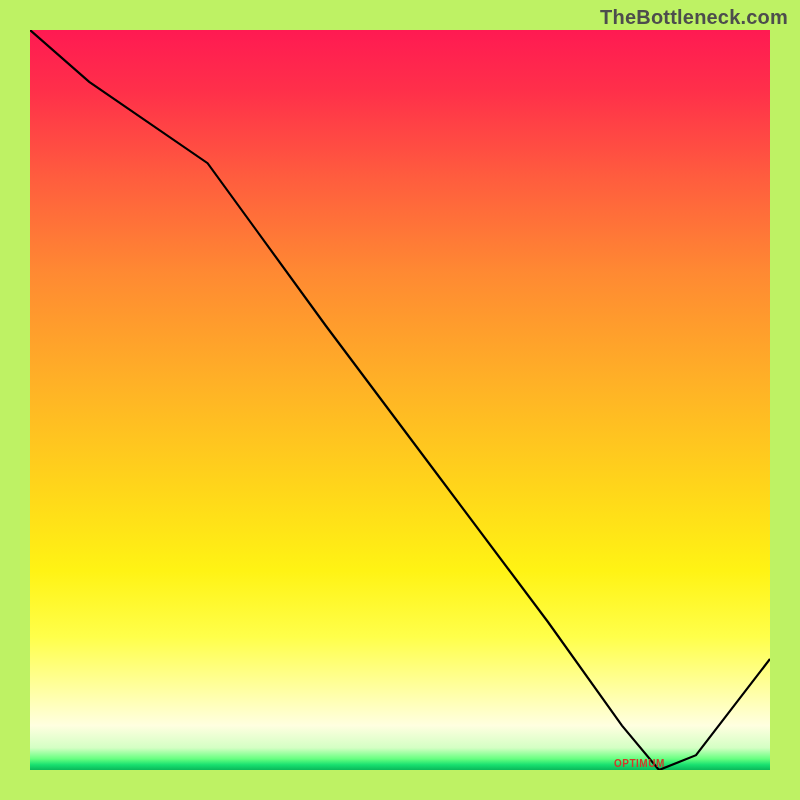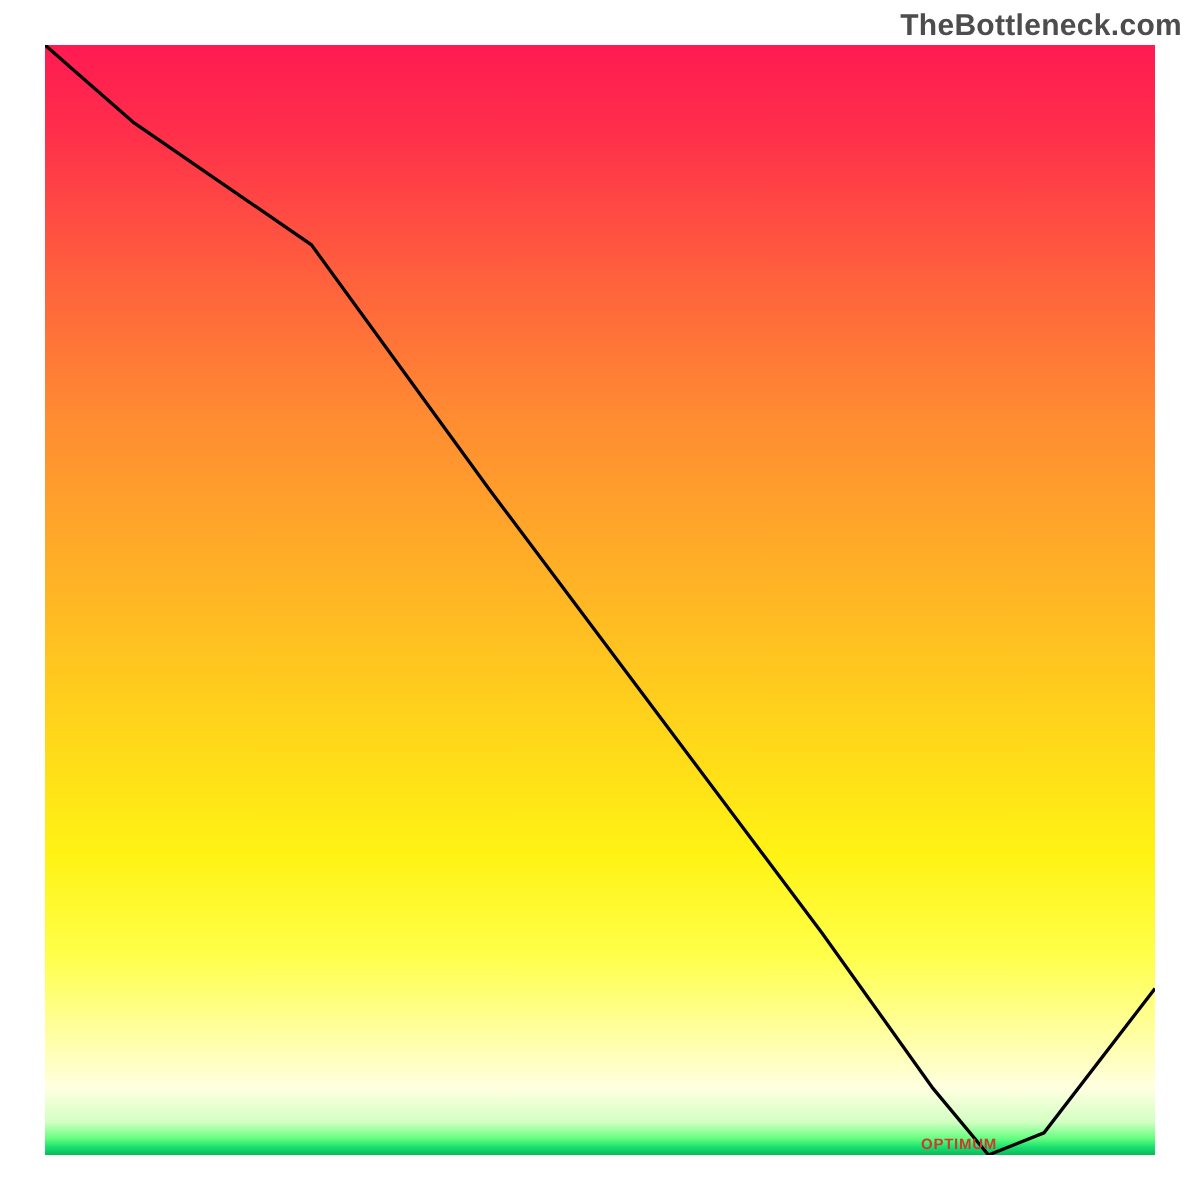--- a/index.html
+++ b/index.html
@@ -8,21 +8,21 @@
     width: 800px;
     height: 800px;
     background: #000;
     font-family: Arial, Helvetica, sans-serif;
     overflow: hidden;
   }
   .container {
     position: relative;
     width: 800px;
     height: 800px;
-    background: #ffffff;
+    background: #bef264;
   }
   .attribution {
     position: absolute;
     top: 6px;
     right: 12px;
     color: #4d4d4d;
     font-size: 20px;
     font-weight: 600;
     letter-spacing: 0.2px;
     z-index: 10;

